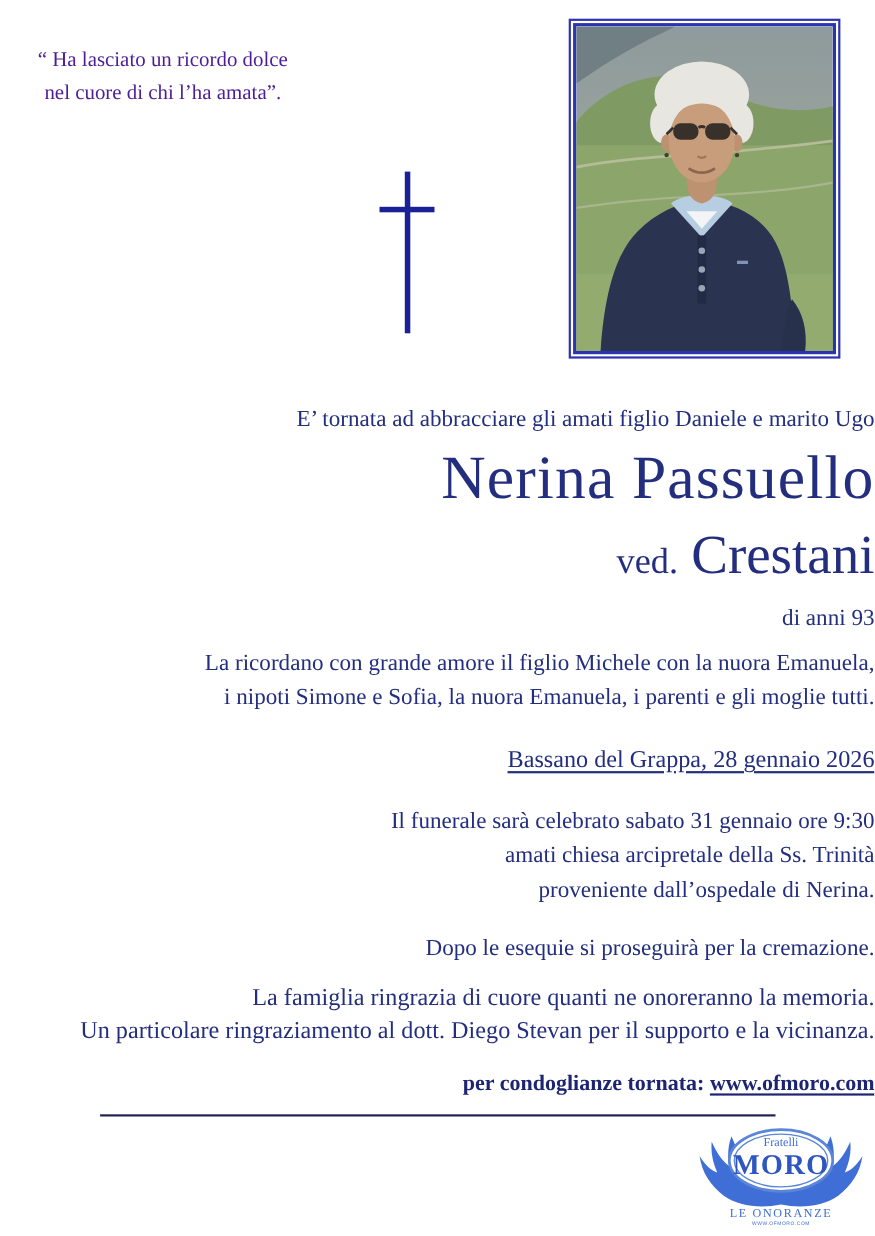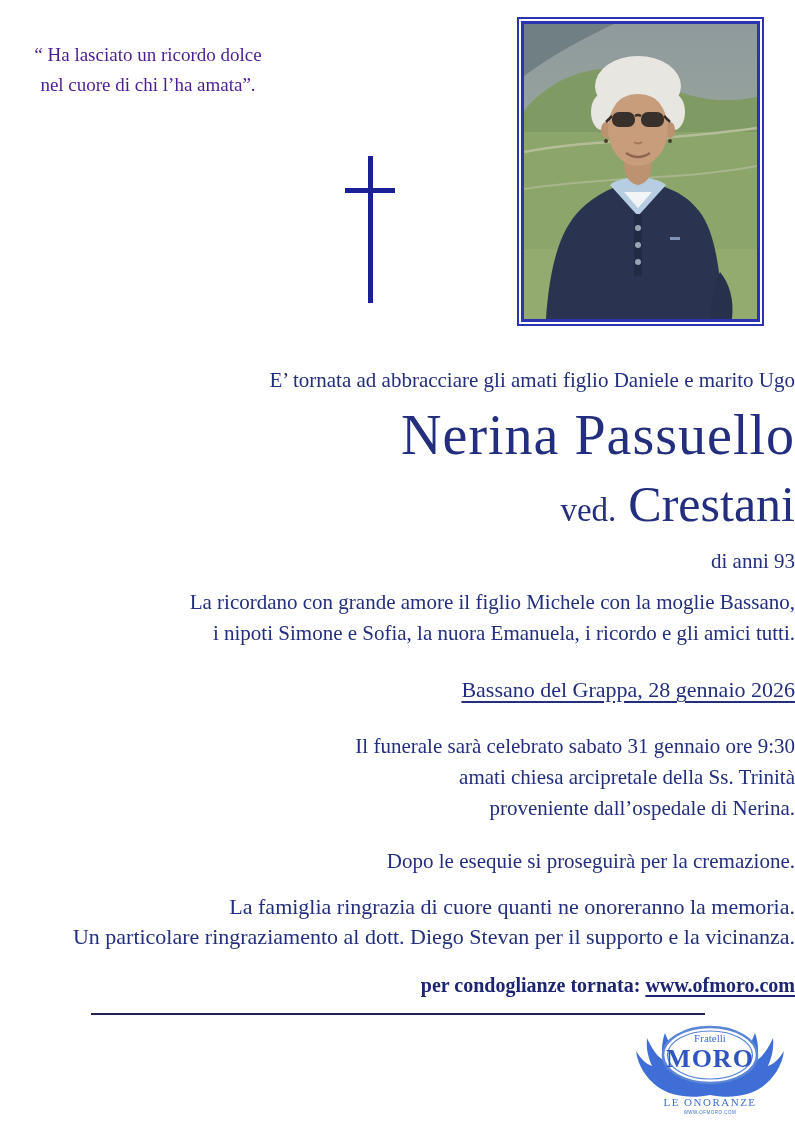--- a/index.html
+++ b/index.html
@@ -108,22 +108,22 @@
   <div class="name">Nerina Passuello</div>
 
   <div class="ved-line">
     <span class="ved">ved.</span>
     <span class="surname">Crestani</span>
   </div>
 
   <div class="age">di anni 93</div>
 
   <div class="family">
-    <div>La ricordano con grande amore il figlio Michele con la moglie Bassano,</div>
-    <div>i nipoti Simone e Sofia, la nuora Emanuela, i ricordo e gli amici tutti.</div>
+    <div>La ricordano con grande amore il figlio Michele con la nuora Emanuela,</div>
+    <div>i nipoti Simone e Sofia, la nuora Emanuela, i parenti e gli moglie tutti.</div>
   </div>
 
   <div>
     <span class="dateline">Bassano del Grappa, 28 gennaio 2026</span>
   </div>
 
   <div class="funeral">
     <div>Il funerale sarà celebrato sabato 31 gennaio ore 9:30</div>
     <div>amati chiesa arcipretale della Ss. Trinità</div>
     <div>proveniente dall’ospedale di Nerina.</div>

